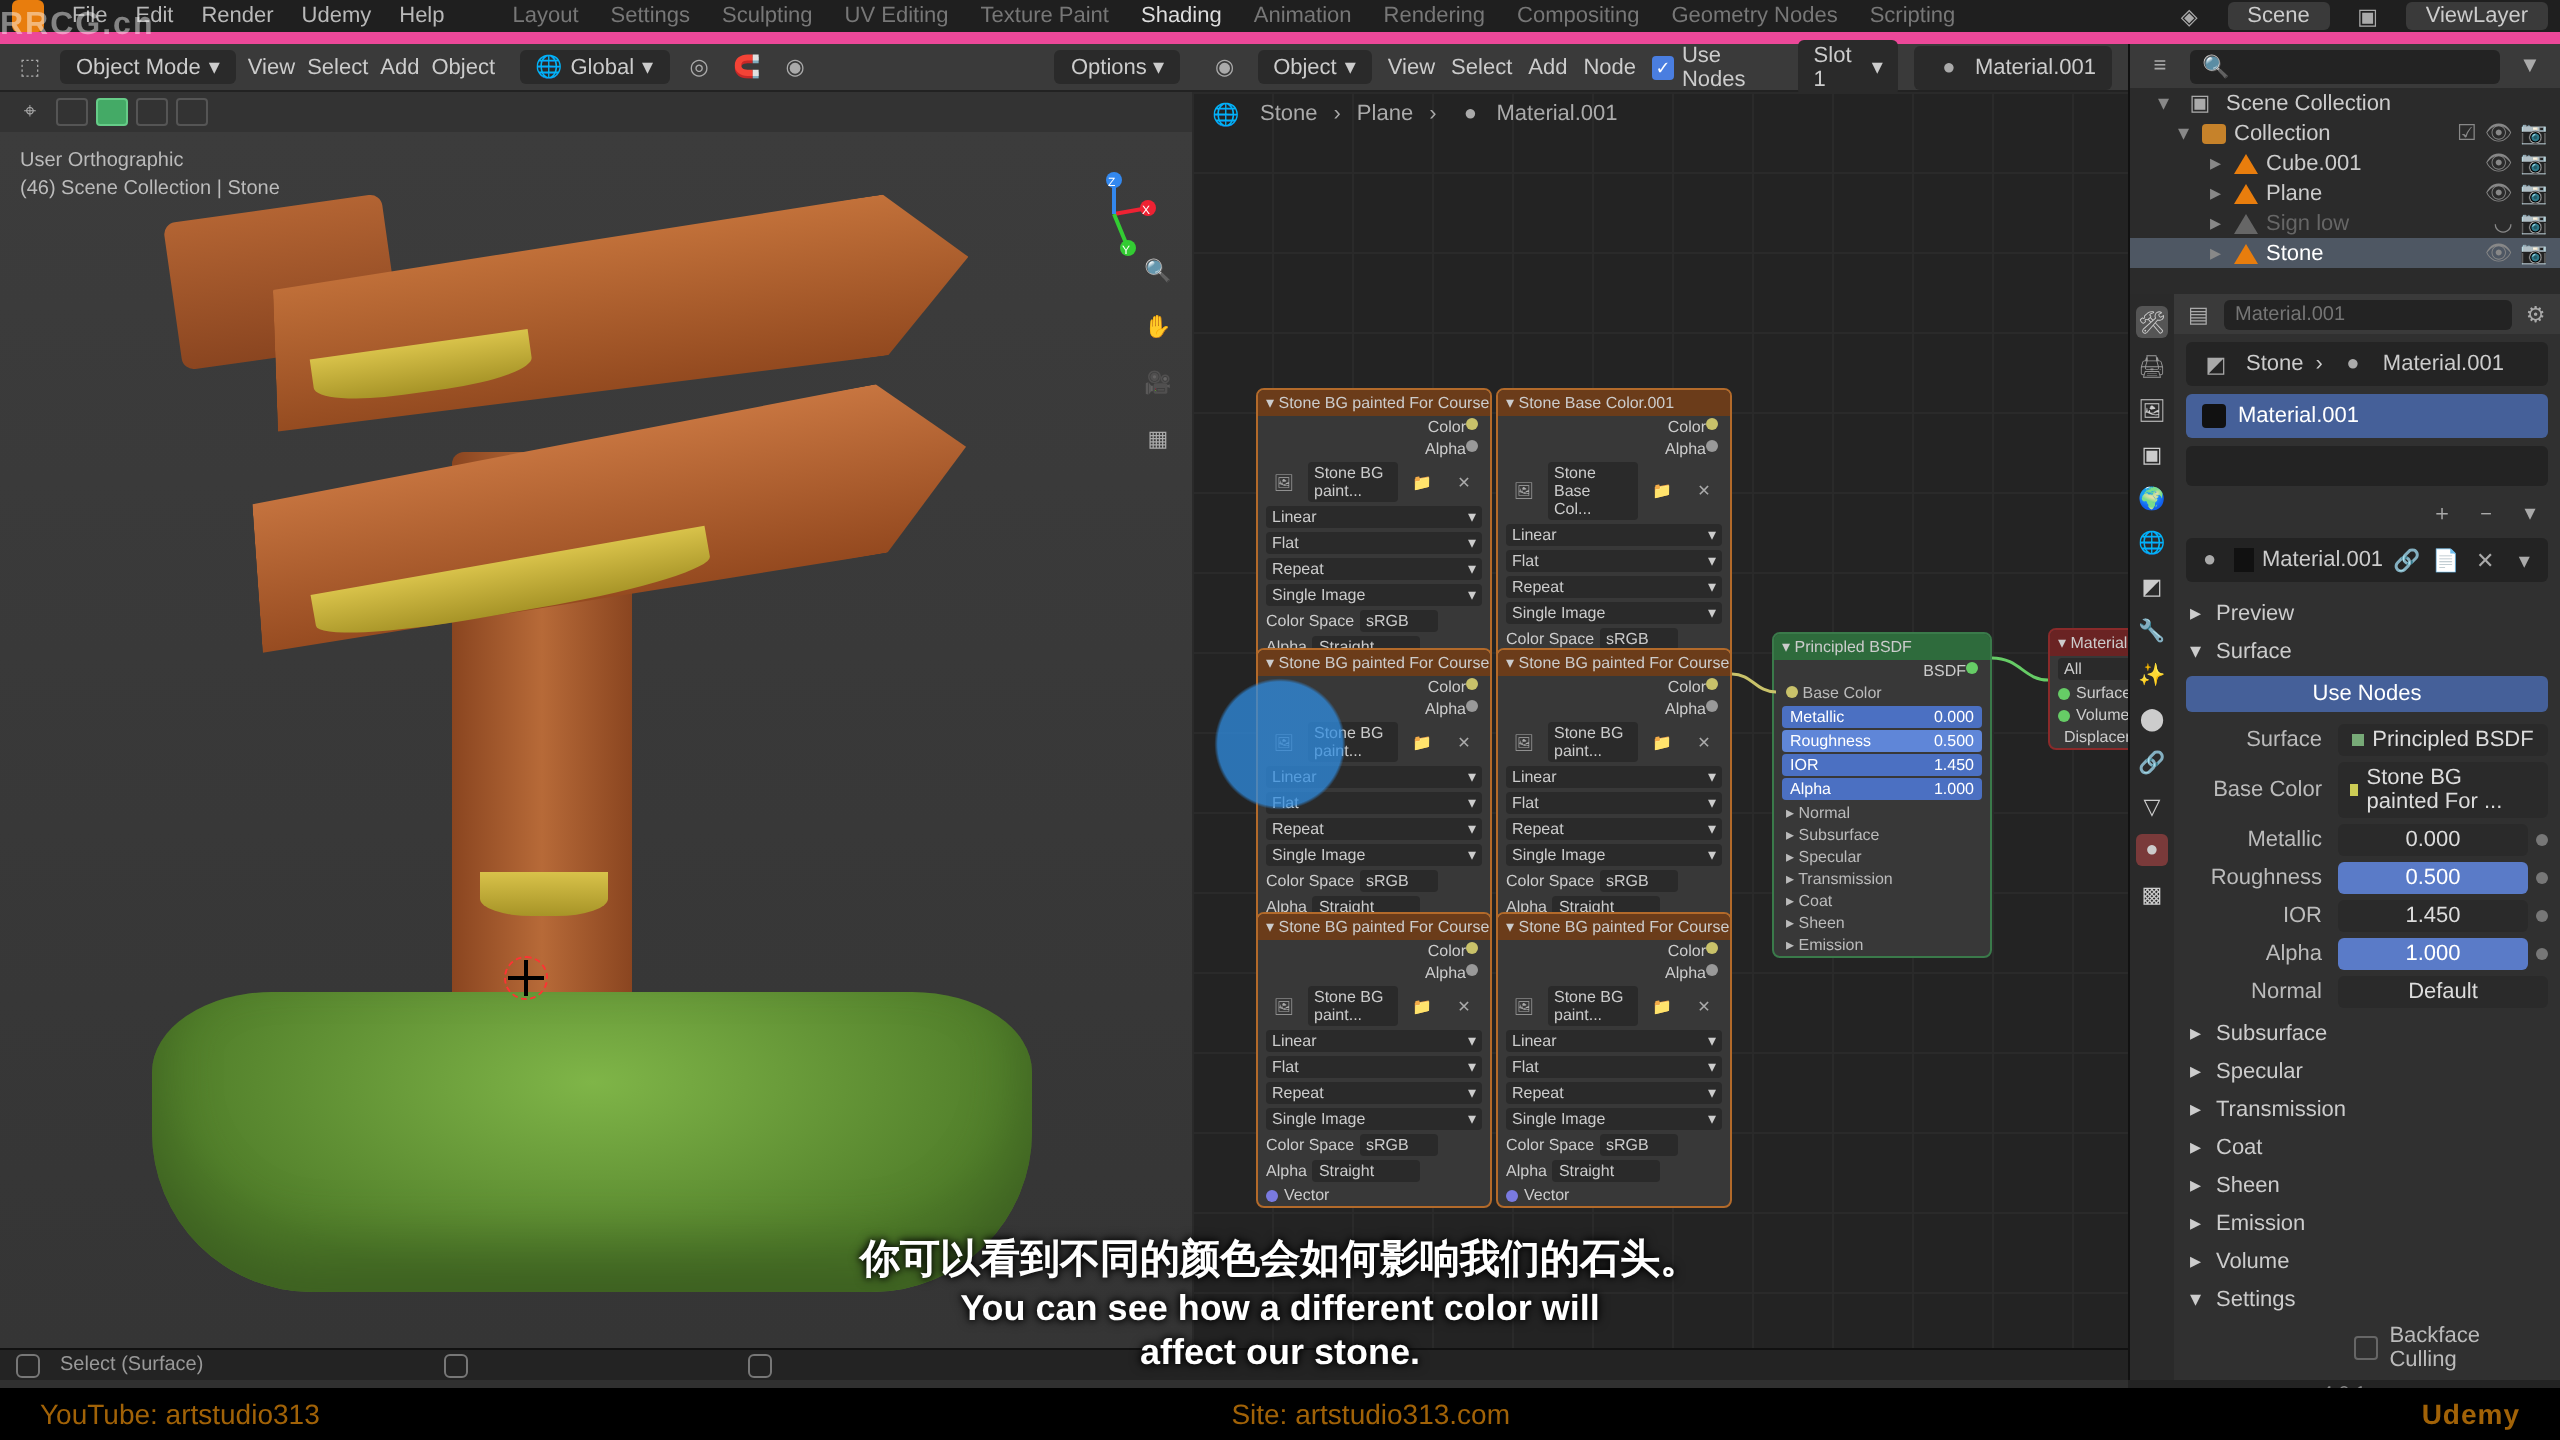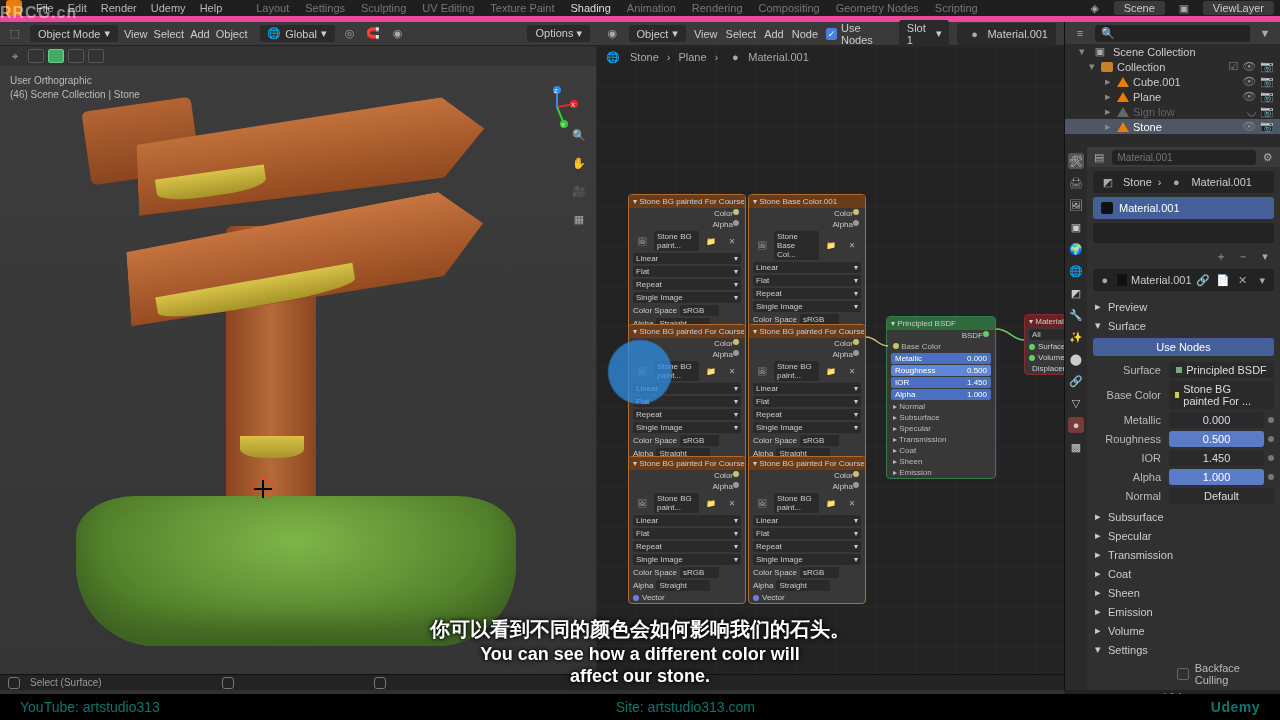--- a/index.html
+++ b/index.html
@@ -183,21 +183,21 @@
   .subs.cn{ top:616px; font-size:20px; color:#fff;}
   .subs.en1{ top:644px; font-size:18px; color:#fff;}
   .subs.en2{ top:666px; font-size:18px; color:#fff;}
   .wm-top{position:absolute;top:4px;left:0;width:100%;text-align:left;color:rgba(255,255,255,.45);
           font-size:16px;font-weight:700;letter-spacing:1px;pointer-events:none;}
   .wm-logo{position:absolute;left:50%;top:50%;width:80px;height:80px;margin-left:-40px;margin-top:-28px;
     background:radial-gradient(circle,#2f8de2 55%, transparent 58%);border-radius:50%;pointer-events:none;opacity:.75;}
   .footer{
     position:absolute;left:0;top:694px;width:100%;height:26px;background:#000;
     display:flex;align-items:center;justify-content:space-between;padding:0 20px;
-    color:#0f766e;font-size:14px;
+    color:#a16207;font-size:14px;
   }
   .footer .udemy{font-weight:700;letter-spacing:.5px;}
 </style>
 </head>
 <body>
 
 <div class="menubar">
   <span class="logo"></span>
   <span class="menu-item">File</span>
   <span class="menu-item">Edit</span>

